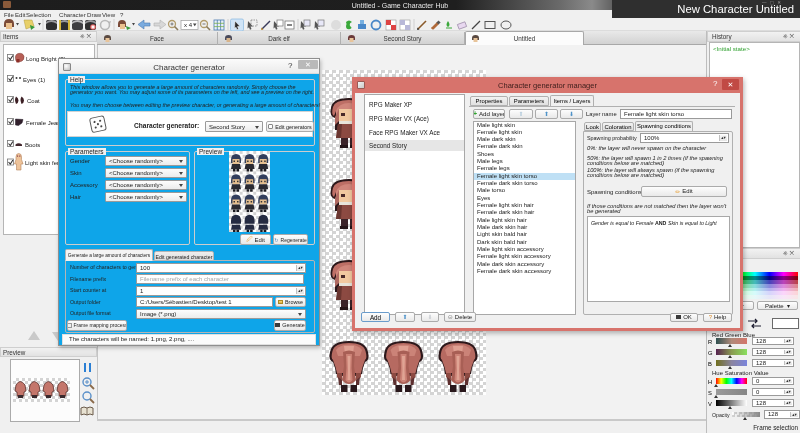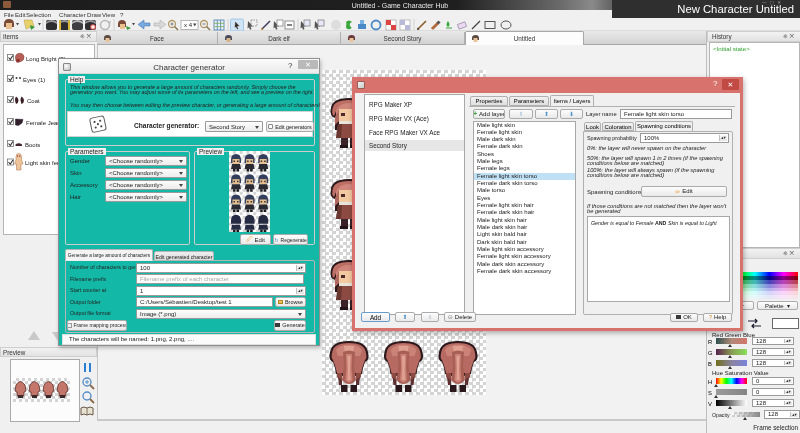--- a/index.html
+++ b/index.html
@@ -391,21 +391,21 @@
     </g>
   </defs>
   <use href="#front" x="5" y="26"></use>
   <use href="#front" x="5" y="107"></use>
   <use href="#front" x="5" y="188"></use>
   <use href="#back" x="4" y="270"></use>
   <use href="#back" x="58.5" y="270"></use>
   <use href="#back" x="113" y="270"></use>
 </svg>
 
-<div id="gendialog" class="abs" style="left:58px;top:58px;width:262px;height:288px;background:#14b8a6;border:1px solid #8f8f8f;box-shadow:1px 2px 4px rgba(0,0,0,0.25);font-size:6.5px;">
+<div id="gendialog" class="abs" style="left:58px;top:58px;width:262px;height:288px;background:#0ea5e9;border:1px solid #8f8f8f;box-shadow:1px 2px 4px rgba(0,0,0,0.25);font-size:6.5px;">
 
   <div class="abs" style="left:0;top:0;width:260px;height:15px;background:linear-gradient(#fbfbfb,#ebebeb);border-bottom:1px solid #d8d8d8;"></div>
   <div class="abs" style="left:4px;top:4px;width:8px;height:8px;background:radial-gradient(circle at 35% 35%,#fff,#bbb);border:0.5px solid #888;border-radius:1px;"></div>
   <div class="abs" style="left:0;top:3.5px;width:260px;text-align:center;font-size:8px;color:#333;">Character generator</div>
   <div class="abs" style="left:229px;top:2px;font-size:8px;color:#333;">?</div>
   <div class="abs" style="left:239px;top:1px;width:20px;height:9px;background:#b9b9b9;border-radius:1px;color:#fff;font-size:7px;text-align:center;line-height:9px;">✕</div>
 
   <div class="gb" style="left:6px;top:20px;width:250px;height:67px;"></div>
   <div class="gbl" style="left:9px;top:16.5px;">Help</div>
   <div class="itxt" style="left:11px;top:26px;width:246px;font-size:5.4px;">This window allows you to generate a large amount of characters randomly. Simply choose the generator you want. You may adjust some of its parameters on the left, and see a preview on the right.</div>
@@ -498,20 +498,21 @@
   <div class="btn" style="left:8px;top:261px;width:60px;height:10.5px;font-size:5px;"><span style="width:5px;height:5px;border:1px solid #999;background:#eee;display:inline-block;flex-shrink:0;"></span>Frame mapping process</div>
   <div class="btn" style="left:215px;top:261px;width:32px;height:10.5px;font-size:5.4px;"><span style="width:5px;height:4px;background:#3a3a3a;display:inline-block;flex-shrink:0;"></span>Generate</div>
 
   <div class="abs" style="left:3px;top:274.5px;width:254px;height:11px;background:#fbfbfb;border:1px solid #e0e0e0;"></div>
   <div class="lbl" style="left:10px;top:277px;">The characters will be named: 1.png, 2.png, ....</div>
 </div>
 
 <div id="mgrdialog" class="abs" style="left:352px;top:77px;width:391px;height:254px;background:#d7736c;box-shadow:1px 2px 5px rgba(0,0,0,0.3);font-size:6.5px;">
 
   <div class="abs" style="left:5px;top:4px;width:8px;height:8px;background:linear-gradient(135deg,#f4f4f4,#c8c8c8);border:0.5px solid #9a5a55;border-radius:1px;"></div>
+  <div class="abs" style="left:0;top:4px;width:391px;text-align:center;font-size:7.5px;color:#40201d;">Character generator manager</div>
   <div class="abs" style="left:361px;top:2px;font-size:8px;color:#fff;">?</div>
   <div class="abs" style="left:370px;top:2px;width:17px;height:11px;background:#c14a44;border-radius:1px;color:#fff;font-size:7px;text-align:center;line-height:11px;">✕</div>
 
   <div class="abs" style="left:3px;top:16px;width:385px;height:235px;background:#f0f0f0;"></div>
 
   <div class="abs" style="left:12px;top:17px;width:101px;height:221px;background:#fff;border:1px solid #a8a8a8;font-size:6.3px;color:#222;">
     <div style="position:absolute;left:4px;top:6px;white-space:nowrap;">RPG Maker XP</div>
     <div style="position:absolute;left:4px;top:20px;white-space:nowrap;">RPG Maker VX (Ace)</div>
     <div style="position:absolute;left:4px;top:34px;white-space:nowrap;">Face RPG Maker VX Ace</div>
     <div style="position:absolute;left:0;top:45px;width:99px;background:#e6e6e6;padding:2px 0 2px 4px;white-space:nowrap;">Second Story</div>

